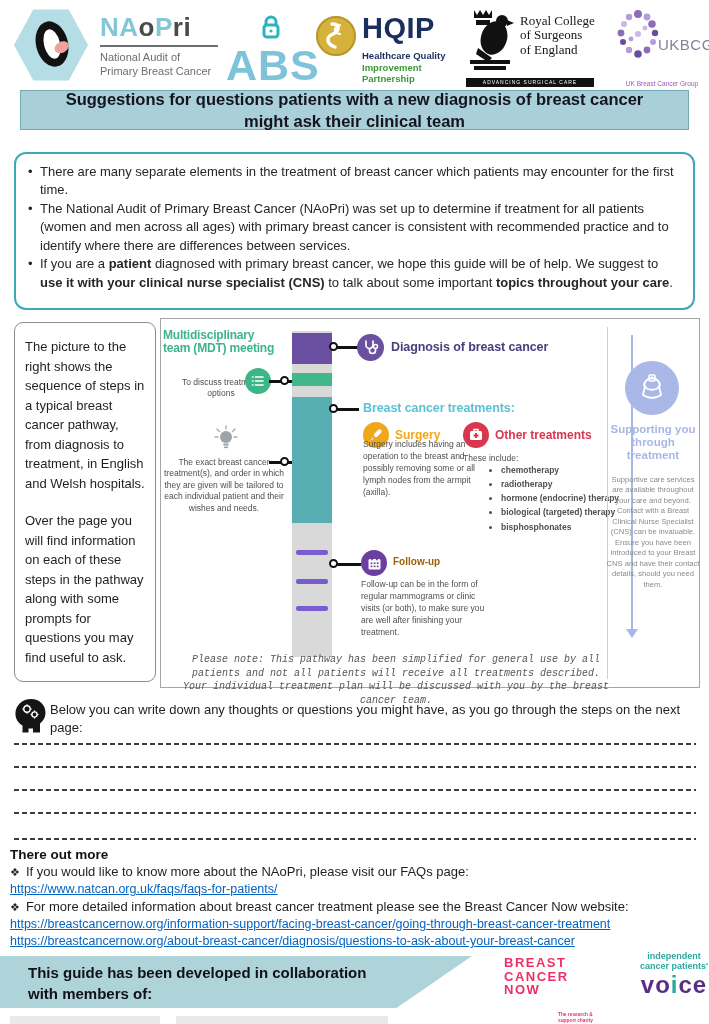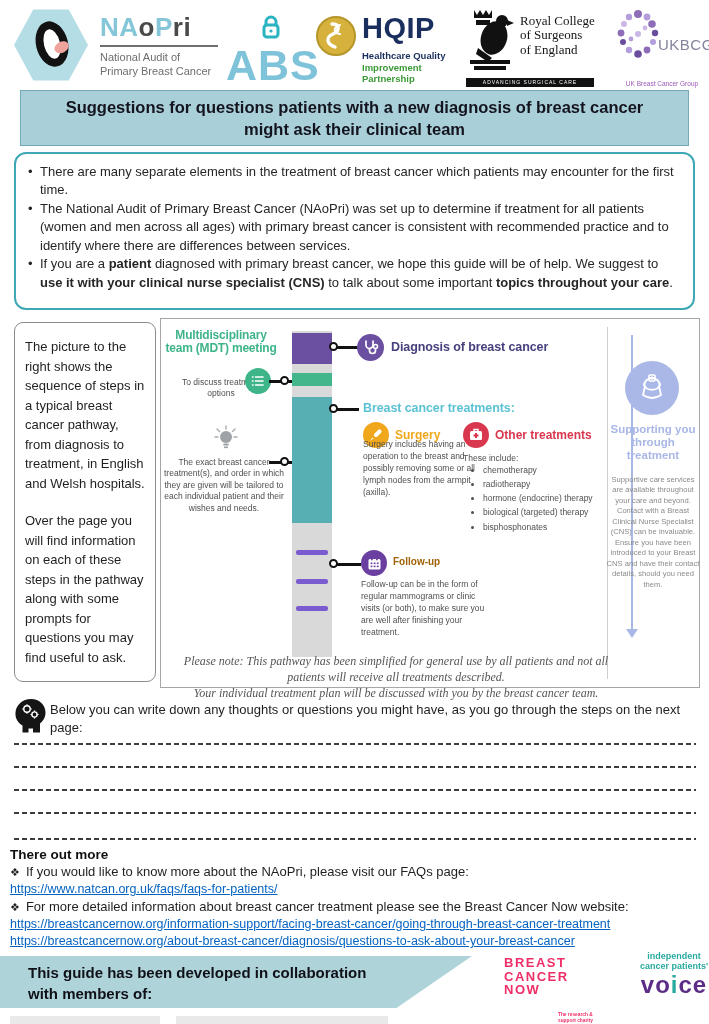--- a/index.html
+++ b/index.html
@@ -34,21 +34,21 @@
   .rcs-logo { position:absolute; left:464px; top:8px; width:135px; }
   .rcs-text { position:absolute; left:56px; top:6px; font-family:"Liberation Serif", serif; font-size:13px; line-height:1.1; color:#141414; }
   .rcs-bar { position:absolute; left:2px; top:70px; width:128px; height:9px; background:#111;
              color:#fff; font-size:5px; letter-spacing:1px; text-align:center; line-height:9px; }
 
   .ukbcg-logo { position:absolute; left:612px; top:8px; width:95px; }
   .ukbcg-name { position:absolute; left:46px; top:28px; font-size:15px; color:#83839e; letter-spacing:0.5px; }
   .ukbcg-sub { position:absolute; left:6px; top:72px; width:88px; font-size:6.5px; color:#9b59b6; text-align:center; }
 
   
-  .title-bar { position:absolute; left:20px; top:90px; width:669px; height:56px; background:#a9cfd8;
+  .title-bar { position:absolute; left:20px; top:90px; width:669px; height:40px; background:#a9cfd8;
                border:1px solid #74a9b6; display:flex; flex-direction:column; justify-content:center; align-items:center; }
   .title-bar div { font-size:16.5px; font-weight:bold; color:#14141f; line-height:1.35; }
 
   
   .intro-box { position:absolute; left:14px; top:152px; width:681px; height:158px; border:2px solid #3fa8b5;
                border-radius:12px; padding:9px 14px 6px 12px; }
   .intro-row { display:flex; font-size:13px; line-height:1.42; color:#262626; }
   .intro-row .marker { width:12px; flex:none; }
   .b { font-weight:bold; }
 
@@ -64,53 +64,53 @@
   .seg { left:131px; width:40px; }
   .seg-purple { top:14px; height:31px; background:#6b4fa1; }
   .seg-green  { top:54px; height:13px; background:#43b78b; }
   .seg-teal   { top:78px; height:126px; background:#58afb3; }
   .stripe { left:135px; width:32px; height:5px; background:#7a5bd0; border-radius:2px; }
   .st1 { top:231px; } .st2 { top:260px; } .st3 { top:287px; }
 
   .connector { height:2.5px; background:#111; }
   .donut { width:9px; height:9px; border:2.5px solid #111; border-radius:50%; background:#fff; }
 
-  .mdt-title { left:2px; top:10px; width:116px; text-align:center; font-size:12px; font-weight:bold; color:#3eb489; line-height:1.1; letter-spacing:-0.2px; }
+  .mdt-title { left:2px; top:10px; width:116px; text-align:left; font-size:12px; font-weight:bold; color:#3eb489; line-height:1.1; letter-spacing:-0.2px; }
   .mdt-sub { left:8px; top:58px; width:104px; text-align:center; font-size:8.5px; color:#4f4f4f; line-height:1.25; }
   .icon-circle { border-radius:50%; display:flex; align-items:center; justify-content:center; }
   .mdt-icon { left:84px; top:49px; width:26px; height:26px; background:#3eb489; }
   .bulb-icon { left:52px; top:106px; width:26px; height:28px; }
   .tailored { left:0px; top:138px; width:126px; text-align:center; font-size:8.5px; color:#4f4f4f; line-height:1.35; }
 
   .diag-icon { left:196px; top:15px; width:27px; height:27px; background:#6b4fa1; }
   .diag-title { left:230px; top:21px; font-size:12.5px; font-weight:bold; color:#45407e; letter-spacing:-0.1px; }
   .treat-title { left:202px; top:82px; font-size:12.5px; font-weight:bold; color:#5bc2d4; letter-spacing:-0.1px; }
 
   .surg-icon { left:202px; top:103px; width:26px; height:26px; background:#f0a71b; }
   .surg-title { left:234px; top:109px; font-size:12px; font-weight:bold; color:#f0a71b; }
   .surg-body { left:202px; top:120px; width:114px; font-size:8.5px; color:#4f4f4f; line-height:1.4; }
 
   .other-icon { left:302px; top:103px; width:26px; height:26px; background:#d9374e; }
   .other-title { left:334px; top:109px; font-size:12px; font-weight:bold; color:#d9374e; }
   .other-intro { left:302px; top:134px; font-size:8.5px; color:#4f4f4f; }
   .other-list { left:312px; top:146px; width:150px; font-size:8.5px; color:#4f4f4f; line-height:1.25; }
-  .other-list li { margin-bottom:3.5px; margin-left:10px; }
+  .other-list li { margin-bottom:3.5px; margin-left:28px;font-weight:bold; }
 
   .fu-icon { left:200px; top:231px; width:26px; height:26px; background:#6a3fa0; }
   .fu-title { left:232px; top:237px; font-size:10px; font-weight:bold; color:#a16207; }
   .fu-body { left:200px; top:260px; width:126px; font-size:8.5px; color:#4f4f4f; line-height:1.4; }
 
   .divider-v { left:446px; top:8px; width:1px; height:352px; background:#cfcfcf; }
   .sup-arrow-line { left:470px; top:16px; width:2px; height:296px; background:#a9b7e6; }
   .sup-arrow-head { left:465px; top:310px; width:0; height:0; border-left:6px solid transparent; border-right:6px solid transparent; border-top:9px solid #a9b7e6; }
   .sup-circle { left:464px; top:42px; width:54px; height:54px; background:#aab8e8; }
   .sup-title { left:446px; top:104px; width:92px; text-align:center; font-size:11.5px; font-weight:bold; color:#a9b7e6; line-height:1.15; }
   .sup-body { left:444px; top:156px; width:96px; text-align:center; font-size:7.6px; color:#8a8a8a; line-height:1.38; }
 
-  .note { left:20px; top:334px; width:430px; text-align:center; font-style:italic; font-size:12px; color:#555; line-height:1.35; font-family:Liberation Serif, serif; }
+  .note { left:20px; top:334px; width:430px; text-align:center; font-style:italic; font-size:10px; color:#555; line-height:1.35; font-family:Liberation Mono, monospace; }
 
   
   .notes-icon { position:absolute; left:13px; top:698px; }
   .notes-prompt { position:absolute; left:50px; top:701px; width:648px; font-size:13px; color:#1f1f1f; line-height:1.35; }
   .dashline { position:absolute; left:14px; width:682px; height:2px;
               background:repeating-linear-gradient(90deg,#3d3d3d 0 5px, transparent 5px 8px); }
 
   
   .fom-head { position:absolute; left:10px; top:847px; font-size:13.5px; font-weight:bold; color:#111; }
   .fom-item { position:absolute; left:10px; font-size:13px; color:#1f1f1f; }

